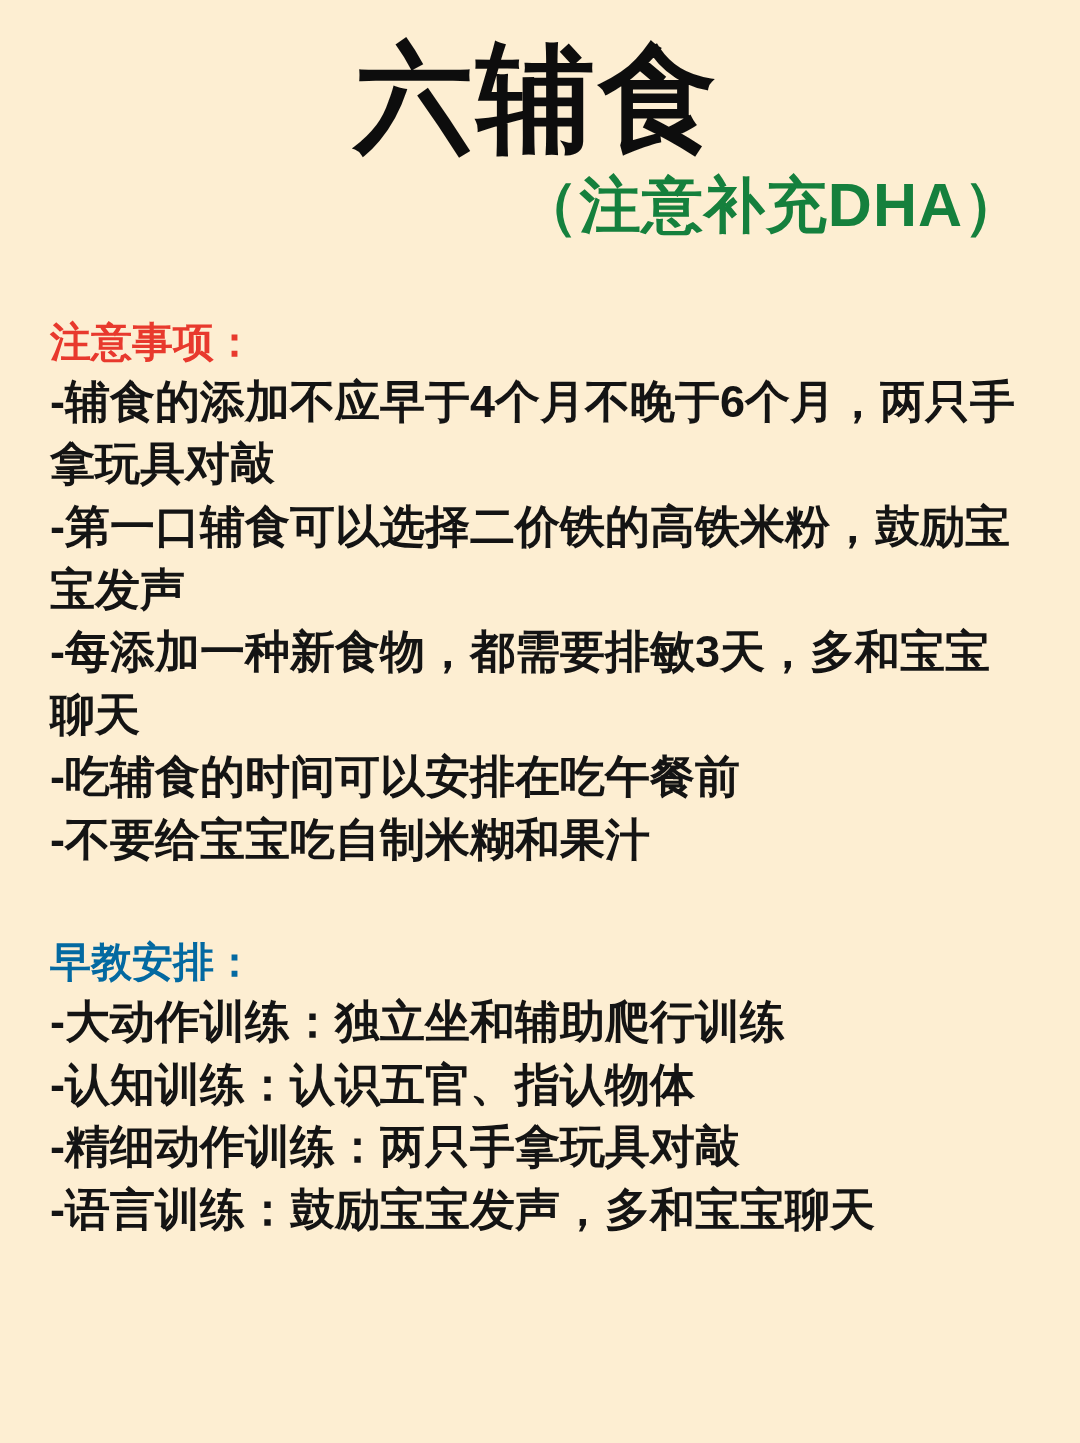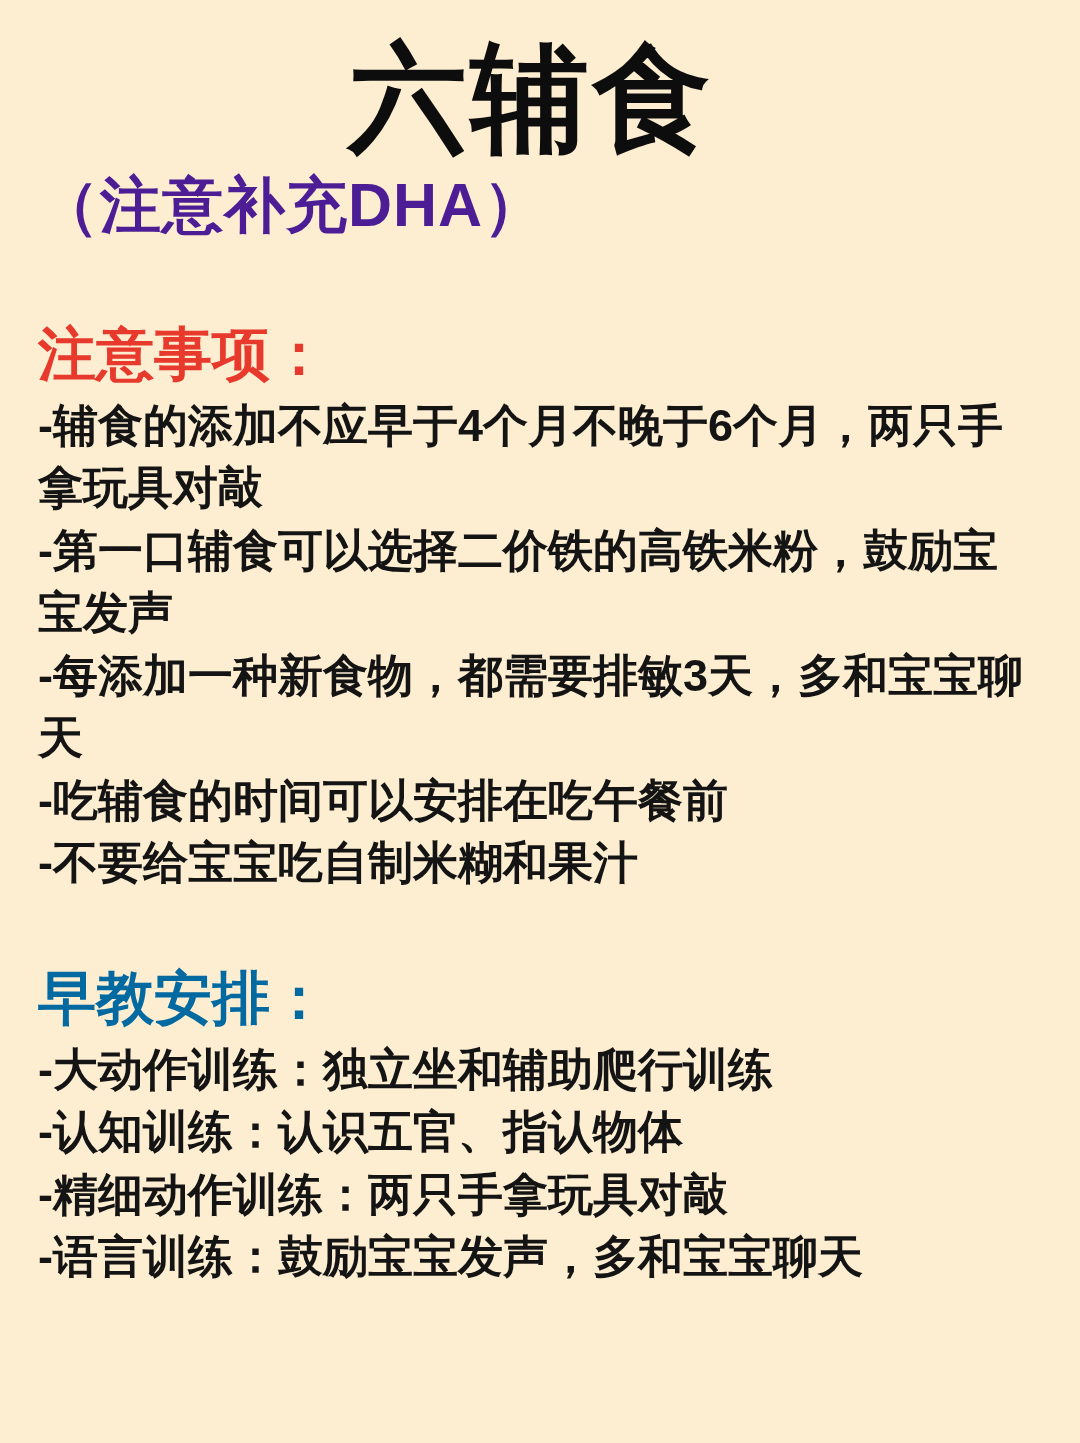--- a/index.html
+++ b/index.html
@@ -11,49 +11,49 @@
     height: 1443px;
     background: #fdeed2;
     font-family: "Liberation Sans", "DejaVu Sans", sans-serif;
     color: #141414;
     overflow: hidden;
   }
   .poster {
     box-sizing: border-box;
     width: 1080px;
     height: 1443px;
-    padding: 34px 55px 40px 38px;
+    padding: 34px 55px 40px 50px;
   }
   .title {
     text-align: center;
     font-size: 118px;
     line-height: 1.1;
     font-weight: 900;
     color: #0d0d0d;
     letter-spacing: 4px;
     margin: 0;
   }
   .subtitle {
-    text-align: left;
+    text-align: right;
     font-size: 61px;
     line-height: 1.15;
     font-weight: 800;
-    color: #4c1d95;
+    color: #15803d;
     margin: 6px 0 0 0;
     letter-spacing: 1px;
   }
   .content {
     margin-top: 74px;
     font-size: 45px;
     line-height: 1.39;
     font-weight: 600;
   }
   .section-heading {
     margin: 0;
-    font-size: 58px;
+    font-size: 41px;
     font-weight: 700;
   }
   .heading-red { color: #e8392d; }
   .heading-dark { color: #0369a1; }
   .bullet {
     margin: 0;
     color: #141414;
   }
   .section + .section {
     margin-top: 63px;

